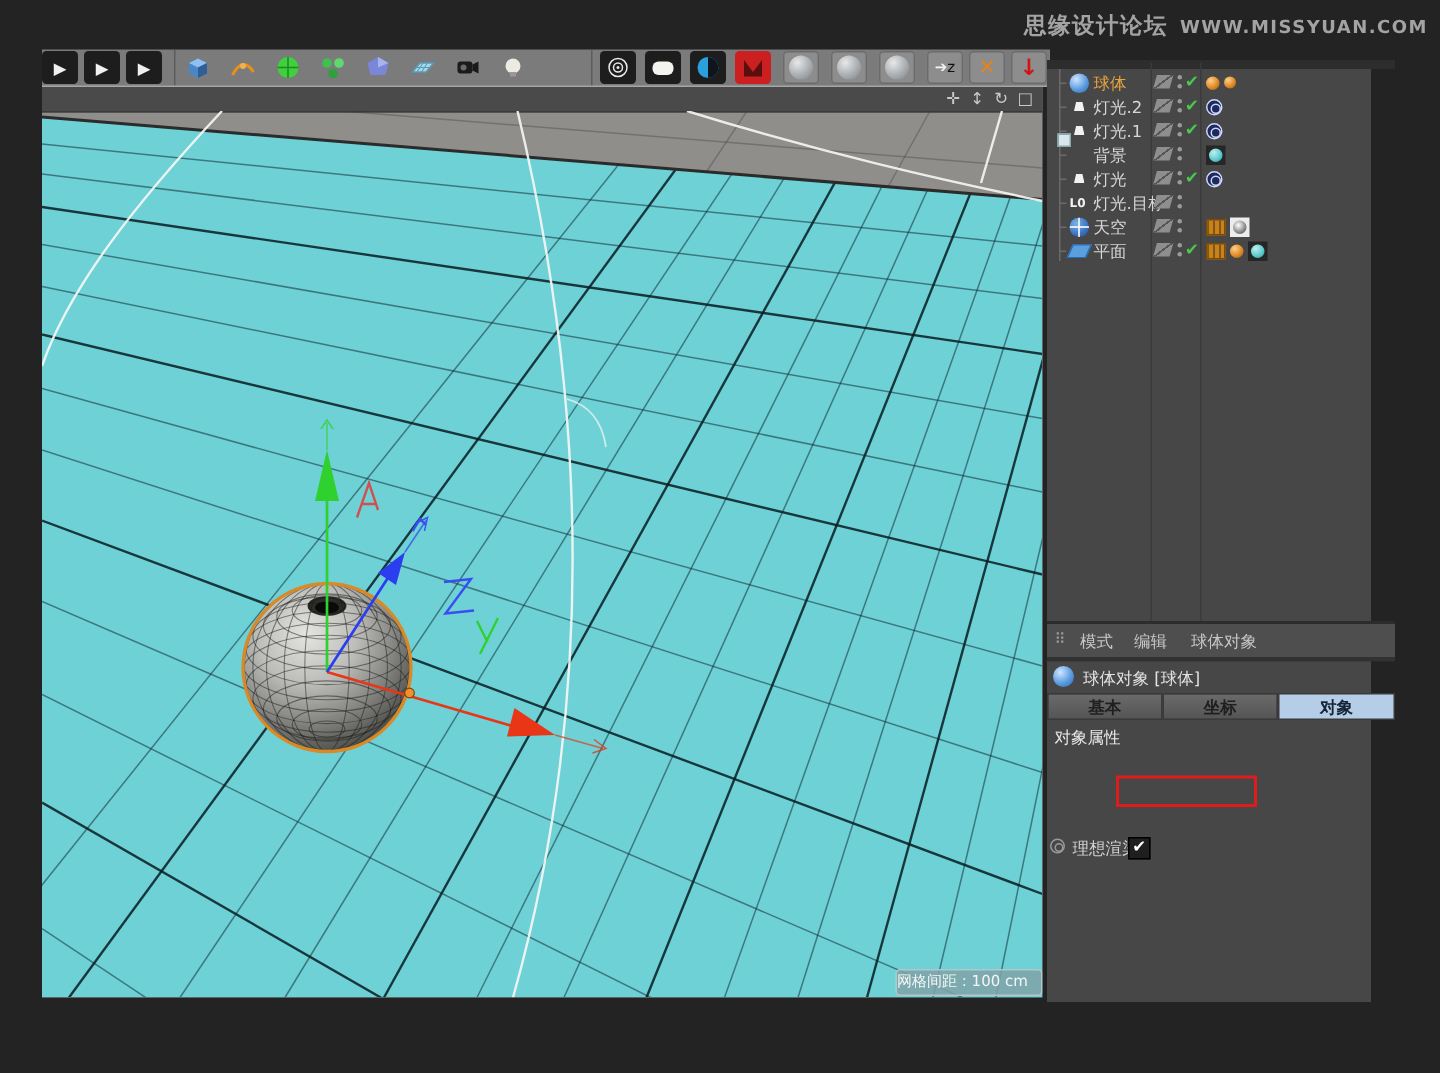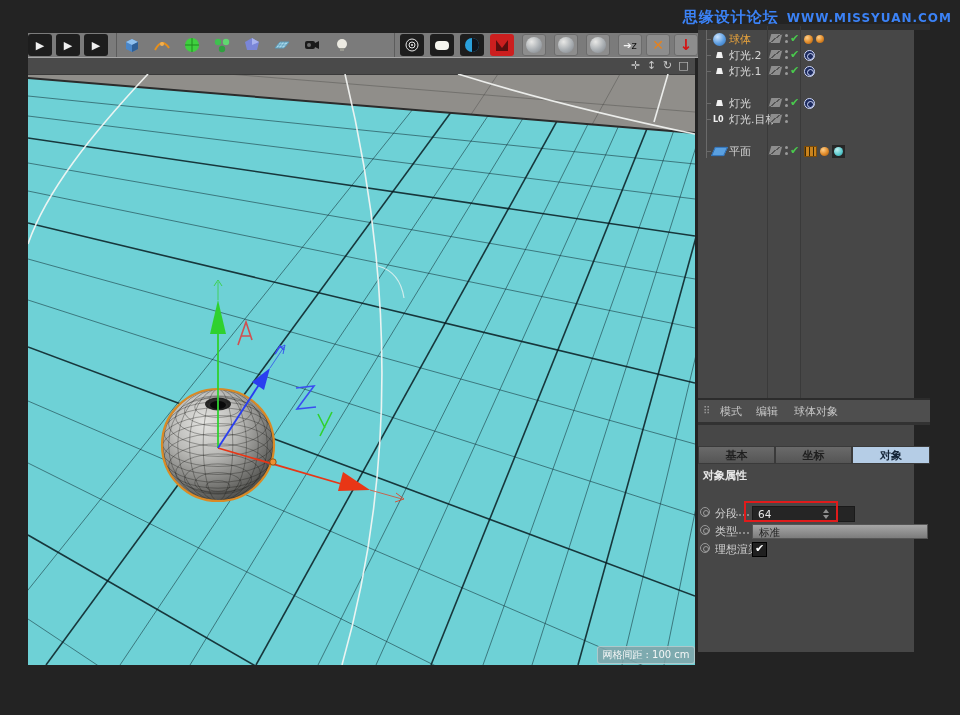--- a/index.html
+++ b/index.html
@@ -1,38 +1,38 @@
 <!DOCTYPE html>
 <html><head>
 <meta charset="utf-8">
 <style>
   html,body{margin:0;padding:0;background:#232323;width:960px;height:715px;overflow:hidden;
     font-family:"DejaVu Sans","Liberation Sans",sans-serif;-webkit-font-smoothing:none;}
   
-  #watermark{position:absolute;top:7px;right:8px;color:#3b82f6;font-weight:bold;letter-spacing:1px;}
+  #watermark{position:absolute;top:7px;right:8px;color:#a3a3a3;font-weight:bold;letter-spacing:1px;}
   #watermark .cn{font-size:15px;margin-right:8px;}
   #watermark .en{font-size:12px;}
   
   #toolbar{position:absolute;left:28px;top:33px;width:672px;height:24px;background:#7b7b7b;
     border-bottom:1px solid #a6a6a6;overflow:hidden;}
   .tile{position:absolute;top:1px;width:24px;height:22px;border-radius:3px;display:flex;align-items:center;justify-content:center;font-size:11px;}
   .tile.dark{background:#1d1d1d;color:#f0f0f0;}
   .tile.lite{background:#8d8d8d;box-shadow:inset 0 0 0 1px #6c6c6c;}
   .tbar-sep{position:absolute;top:0;width:1px;height:24px;background:#5c5c5c;}
   .gray-ball{width:16px;height:16px;border-radius:50%;background:radial-gradient(circle at 35% 30%,#e8e8e6,#a9aeb2 55%,#7d8288);}
   
   #viewport{position:absolute;left:28px;top:58px;width:667px;height:607px;background:#908e8a;}
   #vp-strip{position:absolute;left:0;top:0;width:667px;height:16px;background:#4a4a4a;border-bottom:1px solid #3a3a3a;}
   .vp-nav{position:absolute;top:0;height:16px;line-height:15px;color:#c9c9c9;font-size:11px;text-align:center;width:15px;}
   #scene{position:absolute;left:0;top:16px;width:667px;height:591px;overflow:hidden;}
   #grid-pill{position:absolute;left:569px;top:572px;width:96px;height:16px;border-radius:3px;
     background:rgba(128,163,168,.85);border:1px solid rgba(215,228,228,.55);
-    color:#f4f6f6;font-size:10px;line-height:15px;text-align:center;}
-  
-  #panel{position:absolute;left:698px;top:24px;width:216px;height:628px;background:#474747;}
+    color:#f4f6f6;font-size:10px;line-height:15px;}
+  
+  #panel{position:absolute;left:698px;top:40px;width:216px;height:628px;background:#474747;}
   #om-topstrip{position:absolute;left:0;top:0;width:232px;height:6px;background:#2d2d2d;}
   .om-row{position:absolute;left:0;width:232px;height:16px;font-size:11px;color:#d6d6d6;}
   .tree-v{position:absolute;left:8px;top:6px;width:1px;height:128px;background:#6a6a6a;}
   .tree-stub{position:absolute;left:8px;top:8px;width:5px;height:1px;background:#6a6a6a;}
   .obj-icon{position:absolute;left:15px;top:2px;width:13px;height:13px;}
   .obj-name{position:absolute;left:31px;top:1px;white-space:nowrap;}
   .obj-name.sel{color:#e8a33c;}
   .col-div{position:absolute;top:2px;width:1px;height:373px;background:#3a3a3a;}
   .tg-square{position:absolute;left:72px;top:3px;width:11px;height:9px;background:#8e8e8e;transform:skewX(-16deg);
     background-image:linear-gradient(135deg,transparent 45%,#555 45%,#555 55%,transparent 55%);}
@@ -70,21 +70,21 @@
   #am-menu .mi{position:absolute;top:4px;}
   #am-grid-icon{position:absolute;left:5px;top:5px;width:11px;height:11px;color:#9a9a9a;font-size:10px;line-height:11px;}
   #am-dark{position:absolute;left:0;top:398px;width:232px;height:3px;background:#323232;}
   #am-objhead{position:absolute;left:0;top:401px;width:232px;height:21px;color:#e2e2e2;font-size:11px;}
   #am-objhead .ic-sphere{position:absolute;left:4px;top:3px;width:14px;height:14px;}
   #am-objhead .t{position:absolute;left:24px;top:4px;}
   .tab{position:absolute;top:422px;height:18px;width:77px;background:linear-gradient(#6a6a6a,#555);
     border:1px solid #3a3a3a;box-sizing:border-box;color:#1f1f1f;font-size:11px;font-weight:bold;
     text-align:center;line-height:17px;}
   .tab.active{background:#b5cde6;color:#152538;}
-  #am-section{position:absolute;left:5px;top:444px;color:#e8e8e8;font-size:11px;font-weight:bold;}
+  #am-section{position:absolute;left:5px;top:444px;color:#e8e8e8;font-size:11px;font-weight:normal;}
   .fld{position:absolute;left:0;width:232px;height:18px;font-size:11px;color:#d2d2d2;}
   .fld .key{position:absolute;left:2px;top:2px;width:10px;height:10px;border:1px solid #9a9a9a;border-radius:50%;box-sizing:border-box;}
   .fld .key::after{content:"";position:absolute;left:2px;top:2px;width:4px;height:4px;border-radius:50%;border:1px solid #9a9a9a;}
   .fld .lbl{position:absolute;left:17px;top:1px;white-space:nowrap;}
   .fld .leader{position:absolute;left:38px;top:9px;width:13px;border-bottom:2px dotted #8a8a8a;}
   .fld input{position:absolute;left:54px;top:1px;width:82px;height:14px;background:#252525;border:1px solid #1a1a1a;
     color:#e6e6e6;font-size:10.5px;padding:0 14px 0 5px;font-family:inherit;}
   .spin{position:absolute;left:124px;top:3px;width:9px;height:12px;}
   .spin::before,.spin::after{content:"";position:absolute;left:1px;border-left:3.5px solid transparent;border-right:3.5px solid transparent;}
   .spin::before{top:1px;border-bottom:4px solid #8f8f8f;}
@@ -379,20 +379,34 @@
     <span class="tg-square"></span>
     <span class="tg-dots">
         <i></i>
         <i></i>
       </span>
     <span class="tg-check">✔</span>
     <span class="tags">
         <span class="tag-target"></span>
       </span>
   </div>
+  <div class="om-row" style="top:55px">
+    <span class="tree-stub"></span><span class="obj-icon ic-bg"></span>
+    <span class="obj-name">背景</span>
+    <span class="tg-square"></span>
+    <span class="tg-dots">
+        <i></i>
+        <i></i>
+      </span>
+    <span class="tags">
+        <span class="tag-tex">
+          <i></i>
+        </span>
+      </span>
+  </div>
   <div class="om-row" style="top:71px">
     <span class="tree-stub"></span><span class="obj-icon ic-light"></span>
     <span class="obj-name">灯光</span>
     <span class="tg-square"></span>
     <span class="tg-dots">
         <i></i>
         <i></i>
       </span>
     <span class="tg-check">✔</span>
     <span class="tags">
@@ -400,20 +414,36 @@
       </span>
   </div>
   <div class="om-row" style="top:87px">
     <span class="tree-stub"></span>
       <span class="obj-icon ic-target">L0</span>
     <span class="obj-name">灯光.目标</span>
     <span class="tg-square"></span>
     <span class="tg-dots">
         <i></i>
         <i></i>
+      </span>
+  </div>
+  <div class="om-row" style="top:103px">
+    <span class="tree-stub"></span>
+      <span class="obj-icon ic-sky"></span>
+    <span class="obj-name">天空</span>
+    <span class="tg-square"></span>
+    <span class="tg-dots">
+        <i></i>
+        <i></i>
+      </span>
+    <span class="tags">
+        <span class="tag-comp"></span>
+        <span class="tag-sky">
+          <i></i>
+        </span>
       </span>
   </div>
   <div class="om-row" style="top:119px">
     <span class="tree-stub"></span>
       <span class="obj-icon ic-plane"></span>
     <span class="obj-name">平面</span>
     <span class="tg-square"></span>
     <span class="tg-dots">
         <i></i>
         <i></i>
@@ -429,38 +459,29 @@
   </div>
 
   <div id="am-sep"></div>
   <div id="am-menu">
     <span id="am-grid-icon">⠿</span>
     <span class="mi" style="left:22px">模式</span>
     <span class="mi" style="left:58px">编辑</span>
     <span class="mi" style="left:96px">球体对象</span>
   </div>
   <div id="am-dark"></div>
+  <div id="am-objhead">
+    <span class="ic-sphere" style="position:absolute"></span>
+    <span class="t">球体对象 [球体]</span>
+  </div>
   <div class="tab" style="left:0">基本</div>
   <div class="tab" style="left:77px">坐标</div>
   <div class="tab active" style="left:154px;width:78px">对象</div>
 
   <div id="am-section">对象属性</div>
 
-  <div class="fld" style="top:481px">
-    <span class="key"></span>
-    <span class="lbl">分段</span>
-    <span class="leader"></span>
-    <input value="64" style="">
-    <span class="spin"></span>
-  </div>
   <div id="seg-highlight"></div>
-  <div class="fld" style="top:499px">
-    <span class="key"></span>
-    <span class="lbl">类型</span>
-    <span class="leader"></span>
-    <div id="type-dd">标准</div>
-  </div>
   <div class="fld" style="top:517px">
     <span class="key"></span>
     <span class="lbl">理想渲染</span>
     <span id="render-check">✔</span>
   </div>
 </div>
 
 </body></html>

